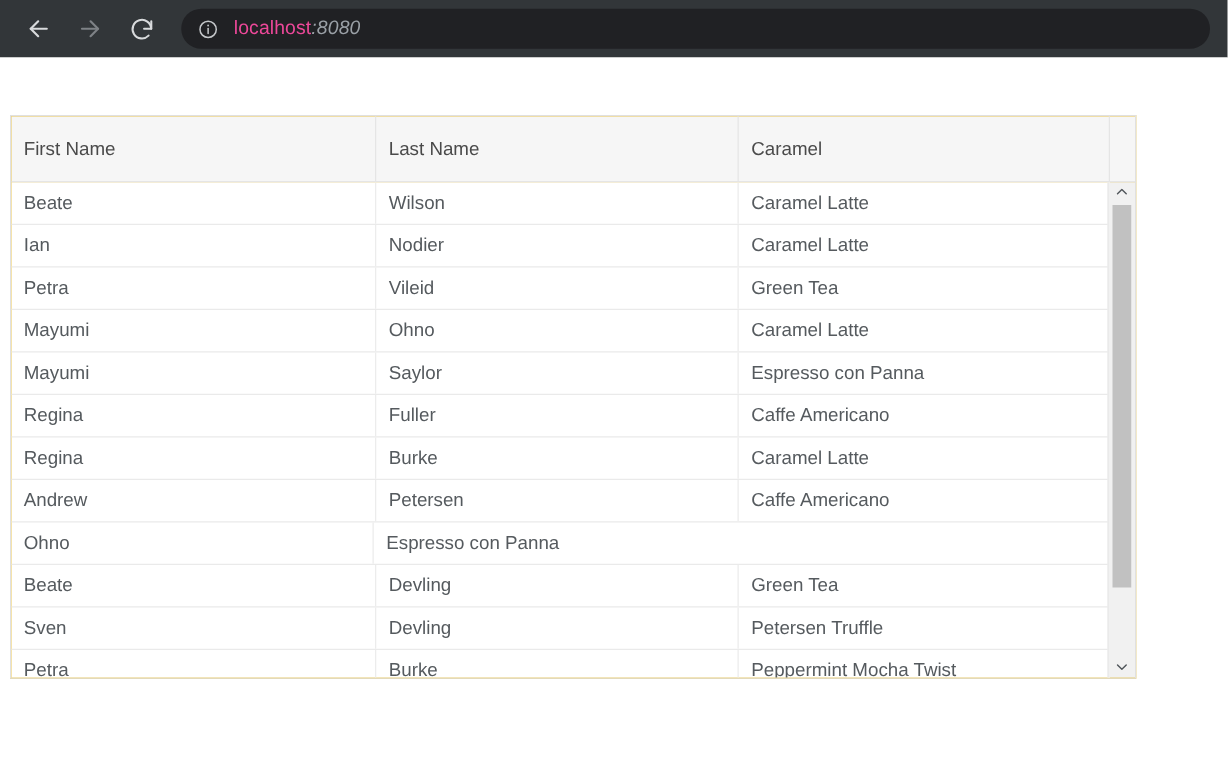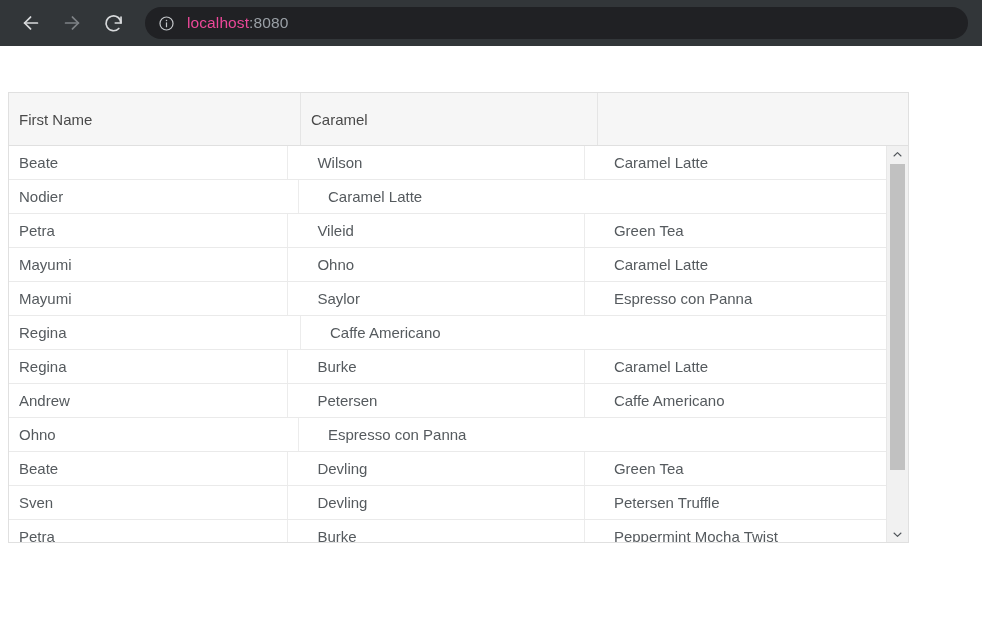--- a/index.html
+++ b/index.html
@@ -58,21 +58,21 @@
   }
   .omni-url {
     font-size: 15.5px;
     color: #9aa0a6;
     letter-spacing: 0.1px;
     white-space: nowrap;
     overflow: hidden;
     font-family: "Liberation Sans", sans-serif;
   }
   .omni-url .host { color: #ec4899; }
-  .omni-url .rest { color: #9aa0a6; }
+  .omni-url .rest { color: #9aa0a6; font-style: italic; }
 
   
   .page {
     position: absolute;
     left: 0; top: 46px;
     width: 982px;
     height: 571px;
     background: #ffffff;
     overflow: hidden;
   }
@@ -122,21 +122,20 @@
     top: 53px;
     width: 879px;
     height: 398px;
     overflow: hidden;
     background: #ffffff;
   }
   .grid-row {
     display: flex;
     height: 34px;
     border-bottom: 1px solid #eaeaea;
-    gap: 19px;
   }
   .grid-row .cell {
     height: 33px;
     display: flex;
     align-items: center;
     padding-left: 10px;
     font-size: 15px;
     color: #555a5e;
     border-right: 1px solid #ececec;
     overflow: hidden;
@@ -230,51 +229,54 @@
     </span>
   </div>
 </div>
 
 <div class="page">
 
   <div class="grid-wrap">
 
     <div class="grid-header">
       <div class="hcell c1">First Name</div>
+      <div class="hcell c2">Last Name</div>
       <div class="hcell c3">Caramel</div>
       <div class="hcell spacer"></div>
     </div>
 
     <div class="grid-body" id="grid-body">
         <div class="grid-row">
           <div class="cell c1">Beate</div>
           <div class="cell c2">Wilson</div>
           <div class="cell c3">Caramel Latte</div>
         </div>
         <div class="grid-row">
+          <div class="cell c1">Ian</div>
           <div class="cell c2">Nodier</div>
           <div class="cell c3">Caramel Latte</div>
         </div>
         <div class="grid-row">
           <div class="cell c1">Petra</div>
           <div class="cell c2">Vileid</div>
           <div class="cell c3">Green Tea</div>
         </div>
         <div class="grid-row">
           <div class="cell c1">Mayumi</div>
           <div class="cell c2">Ohno</div>
           <div class="cell c3">Caramel Latte</div>
         </div>
         <div class="grid-row">
           <div class="cell c1">Mayumi</div>
           <div class="cell c2">Saylor</div>
           <div class="cell c3">Espresso con Panna</div>
         </div>
         <div class="grid-row">
           <div class="cell c1">Regina</div>
+          <div class="cell c2">Fuller</div>
           <div class="cell c3">Caffe Americano</div>
         </div>
         <div class="grid-row">
           <div class="cell c1">Regina</div>
           <div class="cell c2">Burke</div>
           <div class="cell c3">Caramel Latte</div>
         </div>
         <div class="grid-row">
           <div class="cell c1">Andrew</div>
           <div class="cell c2">Petersen</div>

